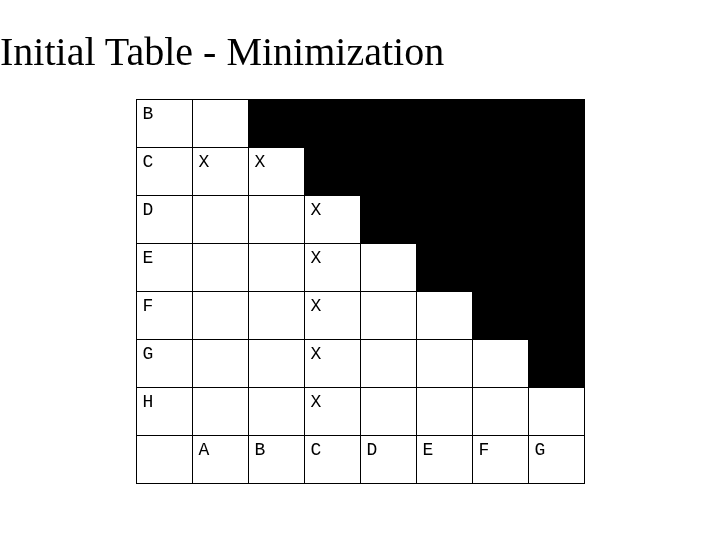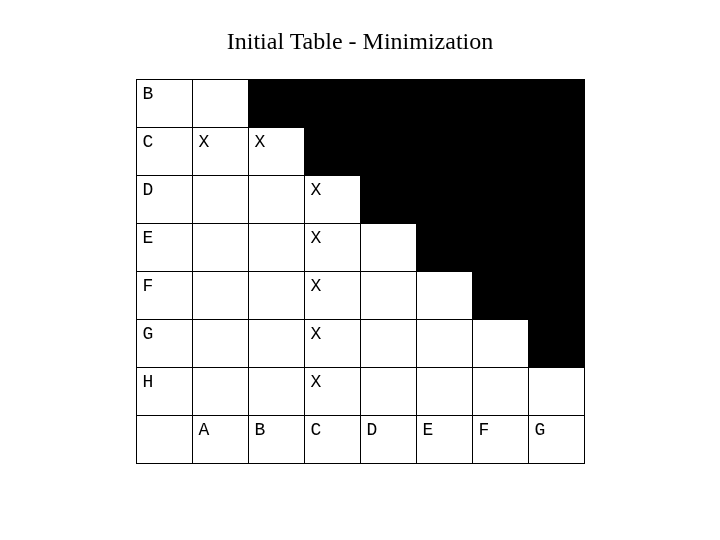--- a/index.html
+++ b/index.html
@@ -5,22 +5,22 @@
   body {
     margin: 0;
     padding: 0;
     font-family: "Times New Roman", Times, serif;
     background: #fff;
     width: 720px;
     height: 540px;
     position: relative;
   }
   .title {
-    font-size: 24px;
-    text-align: center;
+    font-size: 40px;
+    text-align: left;
     margin-top: 28px;
     margin-bottom: 24px;
     font-weight: normal;
   }
   .grid {
     border-collapse: collapse;
     margin: 0 auto;
     font-family: "Courier New", Courier, monospace;
     font-size: 18px;
   }

